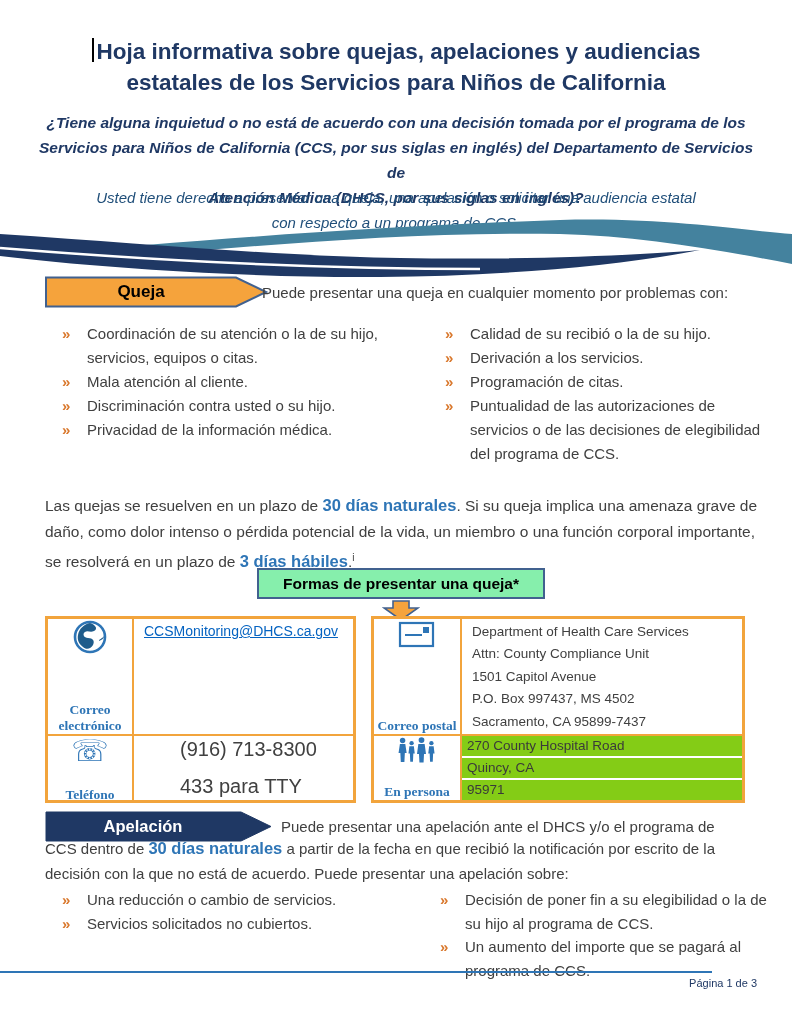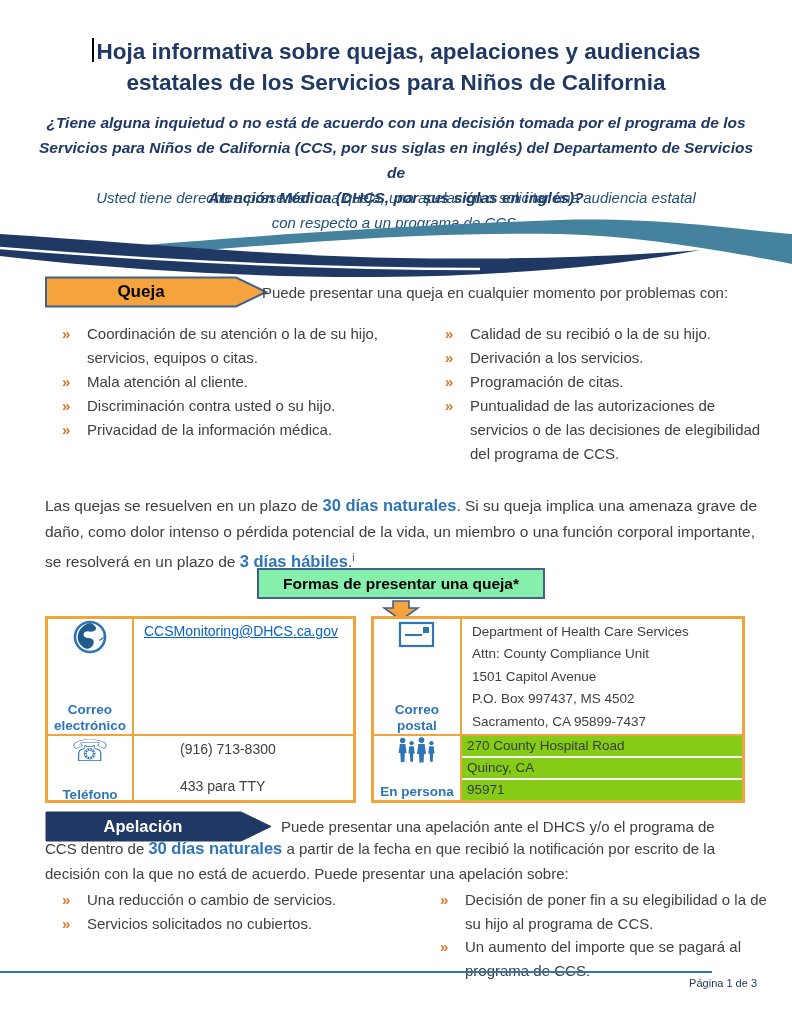--- a/index.html
+++ b/index.html
@@ -52,26 +52,26 @@
     font-weight:bold; font-size:15.5px; color:#000; line-height:27px; }
   .down-arrow { position:absolute; top:600px; left:382px; }
 
   
   .contact-table { position:absolute; top:616px; display:grid;
     grid-template-rows:117px 66px; border:2px solid #F2A43C; background:#fff; }
   .left-table  { left:45px;  width:311px; grid-template-columns:86px 1fr; }
   .right-table { left:371px; width:374px; grid-template-columns:88px 1fr; }
   .cell { border:1px solid #F2A43C; display:flex; flex-direction:column;
     justify-content:space-between; }
-  .icon-cell { align-items:center; text-align:center; gap:21px; }
+  .icon-cell { align-items:center; text-align:center; gap:21px;font-family:Liberation Serif, serif; }
   .cell-label { color:#2E75B6; font-weight:bold; font-size:13.5px; line-height:16px; }
   .value-cell { padding:4px 10px; color:#404040; }
   .email-link { color:#0563C1; text-decoration:underline; font-size:14px; cursor:pointer; }
   .mail-lines { font-size:13.5px; line-height:17.5px; }
-  .phone-lines { font-size:14px; line-height:19px;padding-left:46px; }
+  .phone-lines { font-size:20px; line-height:19px;padding-left:46px; }
   .inperson-cell { justify-content:flex-start; padding:0; }
   .hl-line { background:#84cc16; height:20px; line-height:20px; margin-bottom:2px;
     padding-left:5px; font-size:13.5px; color:#3a3a3a; }
   .phone-glyph { font-size:30px; color:#2E75B6; line-height:30px; }
 
   .apelacion-line1 { position:absolute; top:818px; left:281px; width:500px;
     color:#404040; font-size:15px; }
   .apelacion-para { position:absolute; top:836px; left:45px; width:710px;
     color:#404040; font-size:15px; line-height:24.5px; }
 

